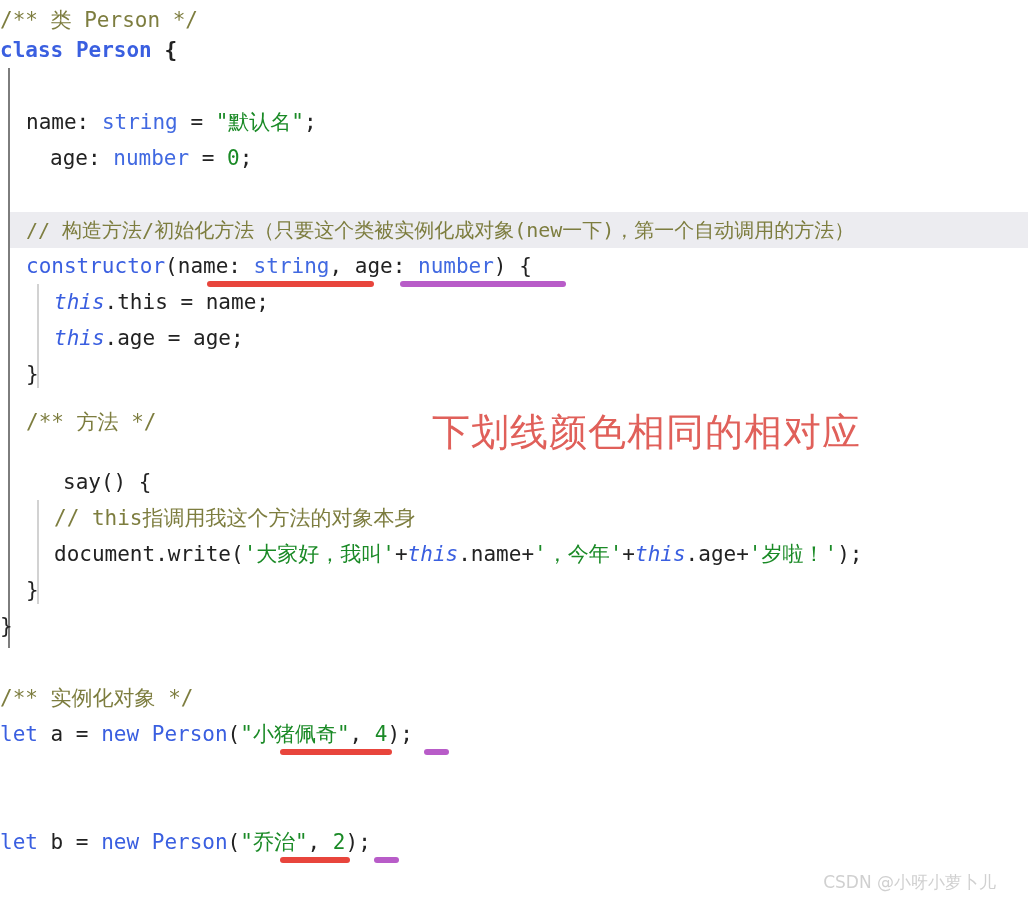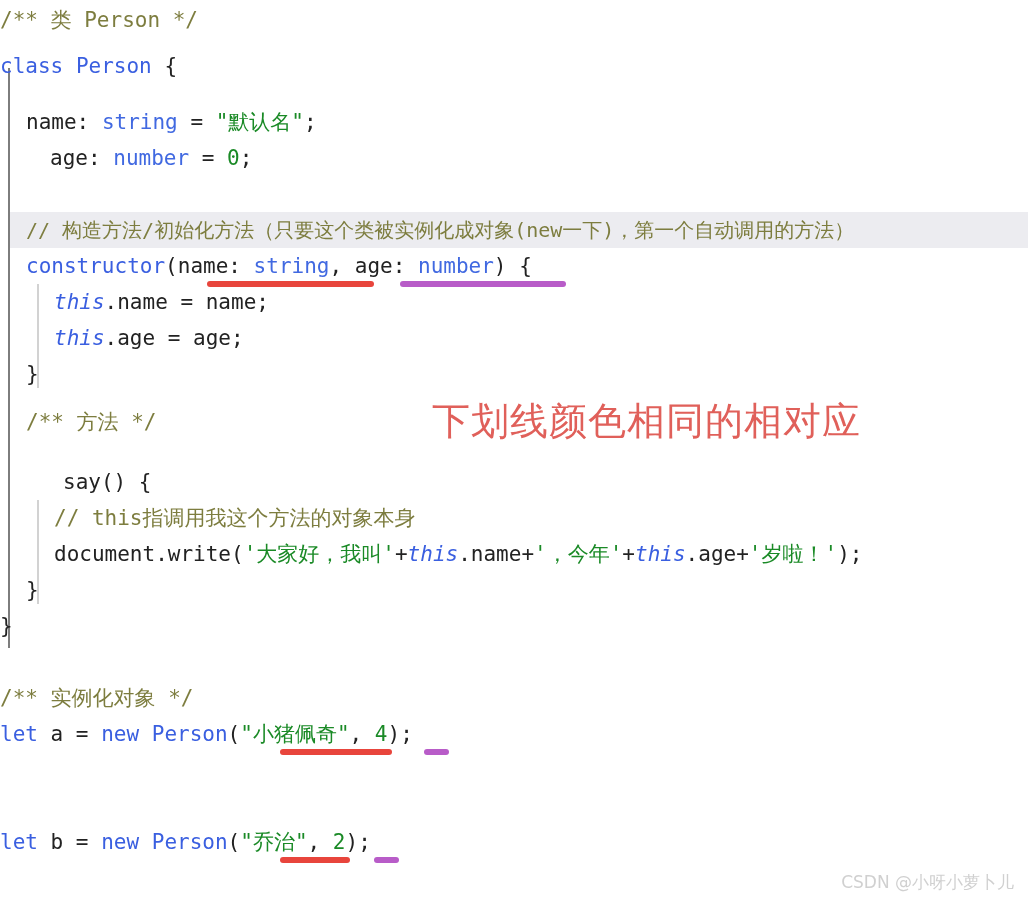--- a/index.html
+++ b/index.html
@@ -101,32 +101,32 @@
 <div id="code-surface">
 
   <div class="line-highlight" style="top:212px;"></div>
 
   <div class="indent-guide guide-l1" style="left:8px; top:68px; height:580px;"></div>
   <div class="indent-guide guide-l2" style="left:37px; top:284px; height:104px;"></div>
   <div class="indent-guide guide-l2" style="left:37px; top:500px; height:104px;"></div>
 
   <div class="code-line" style="top:2px;"><span class="tok-comment">/** 类 Person */</span></div>
 
-  <div class="code-line" style="top:48px;"><span class="tok-keyword">class</span><span class="tok-punct"> </span><span class="tok-classname">Person</span><span class="tok-punct"> </span><span class="tok-punct">{</span></div>
+  <div class="code-line" style="top:32px;font-weight:bold;"><span class="tok-keyword">class</span><span class="tok-punct"> </span><span class="tok-classname">Person</span><span class="tok-punct"> </span><span class="tok-punct">{</span></div>
 
 
   <div class="code-line" style="top:104px; text-indent:26px;"><span class="tok-ident">name:</span><span class="tok-punct"> </span><span class="tok-type">string</span><span class="tok-punct"> </span><span class="tok-punct">=</span><span class="tok-punct"> </span><span class="tok-string">"默认名"</span><span class="tok-punct">;</span></div>
 
   <div class="code-line" style="top:140px; text-indent:26px;padding-left:24px;"><span class="tok-ident">age:</span><span class="tok-punct"> </span><span class="tok-type">number</span><span class="tok-punct"> </span><span class="tok-punct">=</span><span class="tok-punct"> </span><span class="tok-number">0</span><span class="tok-punct">;</span></div>
 
   <div class="code-line" style="top:212px; text-indent:26px; font-size:20px;"><span class="tok-comment">// 构造方法/初始化方法（只要这个类被实例化成对象(new一下)，第一个自动调用的方法）</span></div>
 
   <div class="code-line" style="top:248px; text-indent:26px;"><span class="tok-keyword">constructor</span><span class="tok-punct">(</span><span class="tok-ident">name:</span><span class="tok-punct"> </span><span class="tok-type">string</span><span class="tok-punct">, </span><span class="tok-ident">age:</span><span class="tok-punct"> </span><span class="tok-type">number</span><span class="tok-punct">) {</span></div>
 
-  <div class="code-line" style="top:284px; text-indent:54px;"><span class="tok-this">this</span><span class="tok-ident">.name = name;</span></div>
+  <div class="code-line" style="top:284px; text-indent:54px;"><span class="tok-this">this</span><span class="tok-ident">.this = name;</span></div>
 
   <div class="code-line" style="top:320px; text-indent:54px;"><span class="tok-this">this</span><span class="tok-ident">.age = age;</span></div>
 
   <div class="code-line" style="top:356px; text-indent:26px;"><span class="tok-punct">}</span></div>
 
   <div class="code-line" style="top:404px; text-indent:26px;"><span class="tok-comment">/** 方法 */</span></div>
 
   <div class="code-line" style="top:464px; text-indent:26px;margin-left:37px;"><span class="tok-ident">say() {</span></div>
 
   <div class="code-line" style="top:500px; text-indent:54px;"><span class="tok-comment">// this指调用我这个方法的对象本身</span></div>
@@ -147,17 +147,17 @@
 
   <div class="underline-bar ul-red" style="left:207px; top:281px; width:167px;"></div>
   <div class="underline-bar ul-purple" style="left:400px; top:281px; width:166px;"></div>
 
   <div class="underline-bar ul-red" style="left:280px; top:749px; width:112px;"></div>
   <div class="underline-bar ul-purple" style="left:424px; top:749px; width:25px;"></div>
 
   <div class="underline-bar ul-red" style="left:280px; top:857px; width:70px;"></div>
   <div class="underline-bar ul-purple" style="left:374px; top:857px; width:25px;"></div>
 
-  <div id="annotation-note" style="left:432px; top:396px;">下划线颜色相同的相对应</div>
+  <div id="annotation-note" style="left:432px; top:407px;">下划线颜色相同的相对应</div>
 
-  <div id="watermark" style="right:14px; bottom:14px;">CSDN @小呀小萝卜儿</div>
+  <div id="watermark" style="right:32px; bottom:14px;">CSDN @小呀小萝卜儿</div>
 
 </div>
 
 </body></html>

